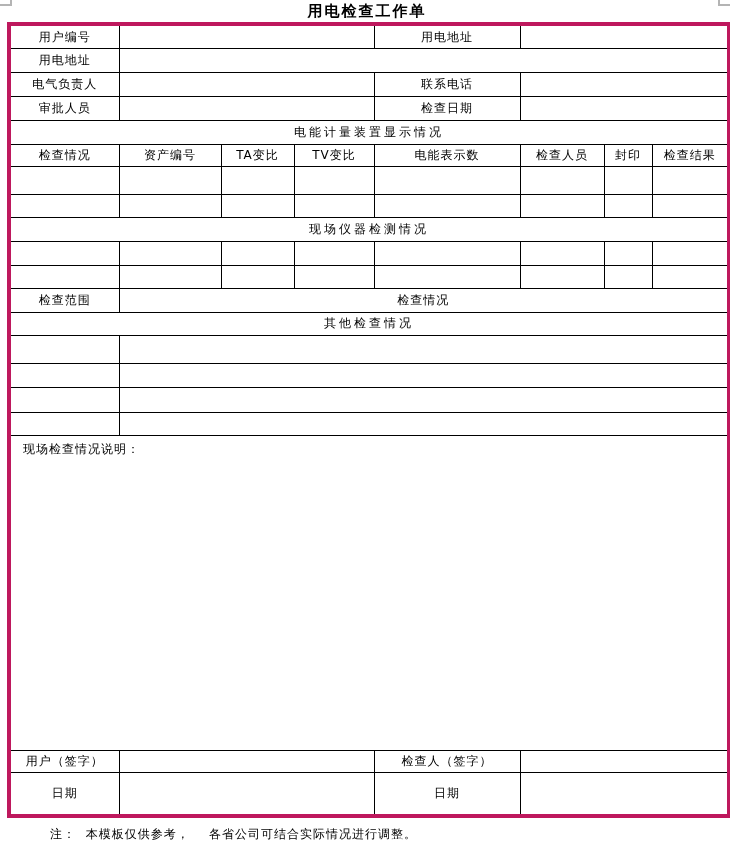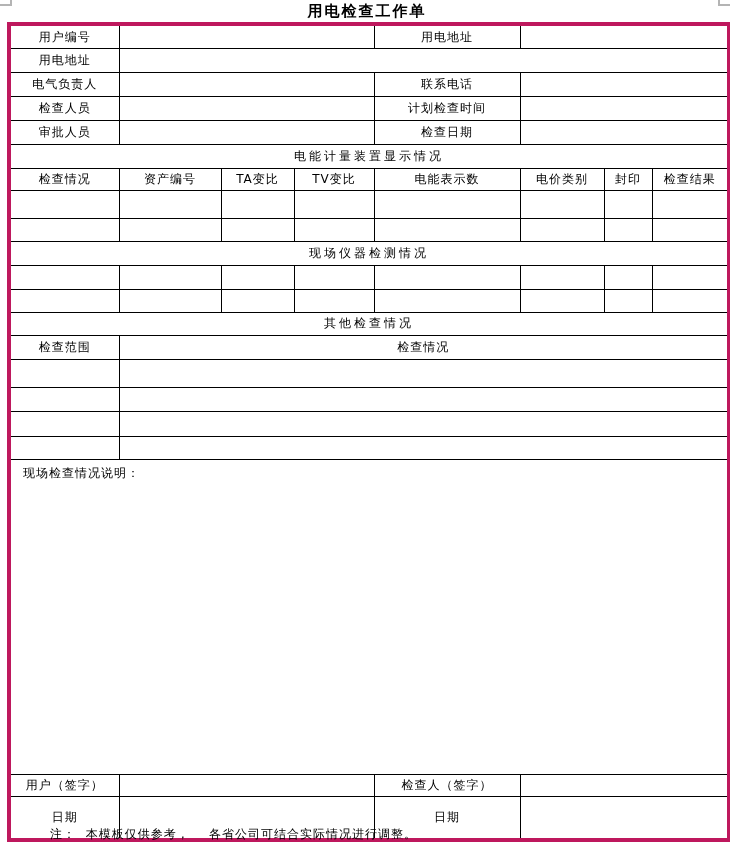--- a/index.html
+++ b/index.html
@@ -95,42 +95,36 @@
         <td>用电地址</td>
         <td colspan="7"></td>
       </tr>
       <tr style="height:24px">
         <td>电气负责人</td>
         <td colspan="3"></td>
         <td>联系电话</td>
         <td colspan="3"></td>
       </tr>
       <tr style="height:24px">
-        <td>检查人员</td>
-        <td colspan="3"></td>
-        <td>计划检查时间</td>
-        <td colspan="3"></td>
-      </tr>
-      <tr style="height:24px">
         <td>审批人员</td>
         <td colspan="3"></td>
         <td>检查日期</td>
         <td colspan="3"></td>
       </tr>
 
       <tr style="height:24px">
         <td colspan="8" class="sec">电能计量装置显示情况</td>
       </tr>
       <tr style="height:22px">
         <td>检查情况</td>
         <td>资产编号</td>
         <td>TA变比</td>
         <td>TV变比</td>
         <td>电能表示数</td>
-        <td>电价类别</td>
+        <td>检查人员</td>
         <td>封印</td>
         <td>检查结果</td>
       </tr>
       <tr style="height:28px">
         <td></td>
           <td></td>
         <td></td>
           <td></td>
         <td></td>
           <td></td>
@@ -165,27 +159,27 @@
         <td></td>
           <td></td>
         <td></td>
           <td></td>
         <td></td>
           <td></td>
         <td></td>
           <td></td>
       </tr>
 
-      <tr style="height:23px">
-        <td colspan="8" class="sec">其他检查情况</td>
-      </tr>
       <tr style="height:24px">
         <td>检查范围</td>
         <td colspan="7">检查情况</td>
       </tr>
+      <tr style="height:23px">
+        <td colspan="8" class="sec">其他检查情况</td>
+      </tr>
       <tr style="height:28px">
         <td></td>
         <td colspan="7"></td>
       </tr>
       <tr style="height:24px">
         <td></td>
         <td colspan="7"></td>
       </tr>
       <tr style="height:25px">
         <td></td>

